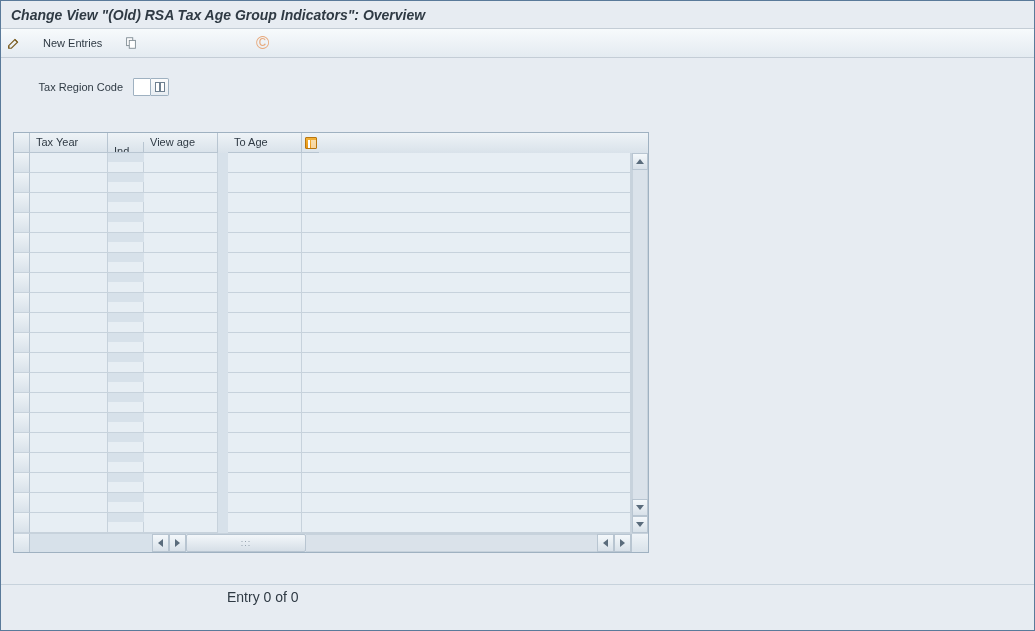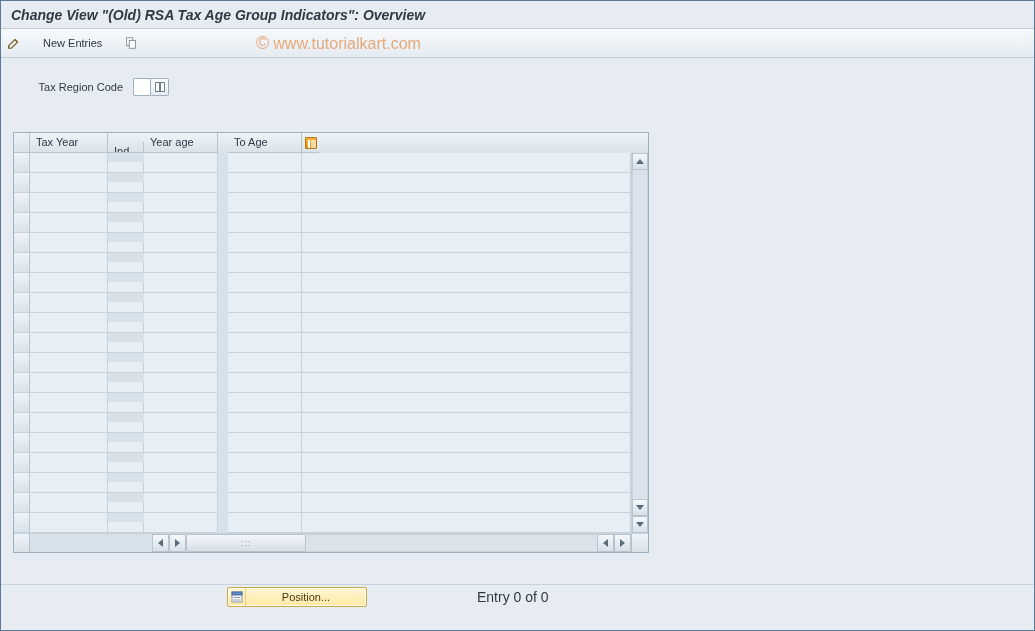--- a/index.html
+++ b/index.html
@@ -271,21 +271,20 @@
 </style>
 </head>
 <body>
 
 <div class="frame">
 
   <div class="titlebar">Change View "(Old) RSA Tax Age Group Indicators": Overview</div>
 
   <div class="watermark">
     <span class="c">©</span>
-      <span>www.tutorialkart.com</span>
   </div>
 
   <div class="toolbar">
     <span class="tb-btn pencil-icon">
       <svg viewBox="0 0 16 16">
           <path d="M2 11 L9 4 L12 7 L5 14 L2 14 Z" fill="none" stroke="#7a5c1f" stroke-width="1.3"></path>
           <path d="M9 4 L12 7" stroke="#7a5c1f" stroke-width="1.3"></path>
           <path d="M2 14 L2 11" stroke="#7a5c1f" stroke-width="1.3"></path>
         </svg>
     </span>
@@ -314,21 +313,21 @@
         </span>
       </span>
     </div>
 
     <div class="table-wrap">
 
       <div class="grid-head">
         <div class="row-sel-h"></div>
         <div class="gh-cell col-taxyear">Tax Year</div>
         <div class="gh-cell col-ind">Ind</div>
-        <div class="gh-cell col-from">Year age</div>
+        <div class="gh-cell col-from">View age</div>
         <div class="gh-cell col-to">To Age</div>
         <div class="gh-config">
             <span class="cfg"></span>
           </div>
       </div>
 
       <div class="grid-body">
         <div class="grid-rows" id="grid-rows">
             <div class="g-row">
               <div class="row-sel"></div>
@@ -512,28 +511,17 @@
             <span class="arrow left"></span>
           </div>
         <div class="hs-btn">
             <span class="arrow right"></span>
           </div>
         <div class="hs-right-spacer"></div>
       </div>
     </div>
 
     <div class="footer">
-      <div class="pos-btn">
-        <span class="pos-icon">
-          <svg width="12" height="12" viewBox="0 0 12 12">
-            <rect x="1" y="1" width="10" height="10" fill="#fff" stroke="#8a96a0"></rect>
-            <rect x="1" y="1" width="10" height="3" fill="#5d89c7" stroke="#4a6fa5"></rect>
-            <rect x="2.5" y="6" width="7" height="1" fill="#8a96a0"></rect>
-            <rect x="2.5" y="8.5" width="7" height="1" fill="#8a96a0"></rect>
-          </svg>
-        </span>
-        <span class="pos-label">Position...</span>
-      </div>
       <span class="entry-text">Entry 0 of 0</span>
     </div>
 
   </div>
 </div>
 
 </body></html>

